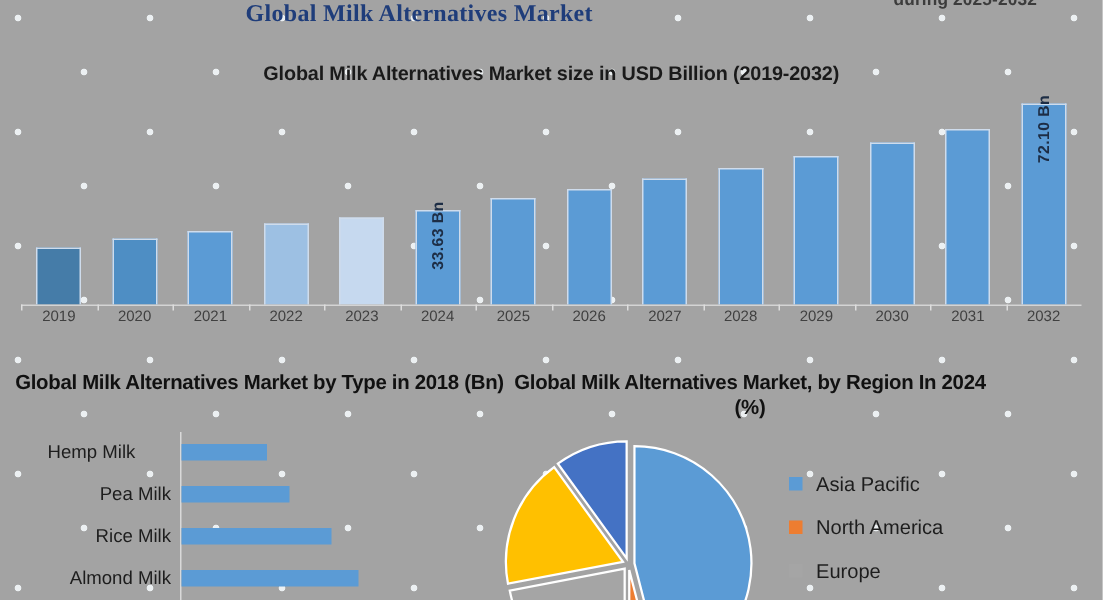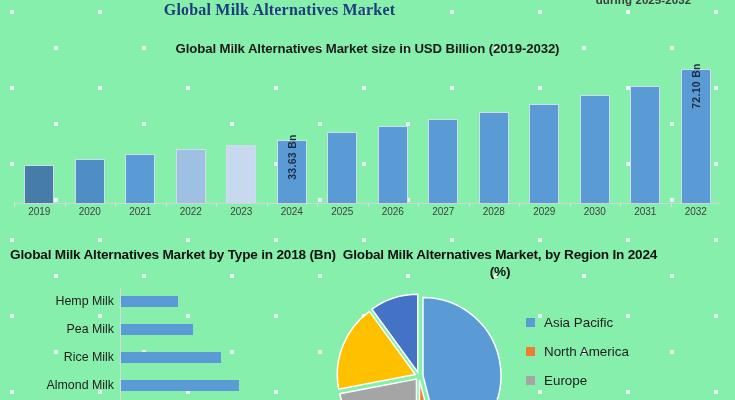--- a/index.html
+++ b/index.html
@@ -1,20 +1,20 @@
 <!DOCTYPE html>
 <html><head>
 <meta charset="utf-8">
 <style>
   html,body{margin:0;padding:0;}
   body{
     width:735px;height:400px;background:#ffffff;overflow:hidden;position:relative;
     font-family:"Liberation Sans", sans-serif;
   }
-  #root{position:absolute;inset:0;background:#86efac;}
+  #root{position:absolute;inset:0;background:#a3a3a3;}
 
   
   .watermark{
     position:absolute;inset:0;pointer-events:none;
     background-image:
       radial-gradient(circle at 12px 12px, #f4f9fb 2.2px, transparent 2.4px),
       radial-gradient(circle at 56px 48px, #f4f9fb 2.2px, transparent 2.4px);
     background-size:88px 76px, 88px 76px;
     opacity:.9;
   }
@@ -151,21 +151,21 @@
         <div class="bc-tick" style="left: 670.75px;">2032</div>
         <div class="bc-gridtick" style="left: 670.5px;"></div>
       </div>
   </div>
 
   <div id="hbar">
     <div class="hb-title">Global Milk Alternatives Market by Type in 2018 (Bn)</div>
     <div class="hb-plot">
       <div class="hb-axisline"></div>
       <div id="hb-rows">
-          <div class="hb-label" style="top: 6px;">Hemp Milk</div>
+          <div class="hb-label" style="top: 6px; text-align: center;">Hemp Milk</div>
           <div class="hb-bar" style="top: 8px; width: 57px; background: rgb(91, 155, 213);"></div>
           <div class="hb-label" style="top: 34px;">Pea Milk</div>
           <div class="hb-bar" style="top: 36px; width: 72px; background: rgb(91, 155, 213);"></div>
           <div class="hb-label" style="top: 62px;">Rice Milk</div>
           <div class="hb-bar" style="top: 64px; width: 100px; background: rgb(91, 155, 213);"></div>
           <div class="hb-label" style="top: 90px;">Almond Milk</div>
           <div class="hb-bar" style="top: 92px; width: 118px; background: rgb(91, 155, 213);"></div>
         </div>
     </div>
   </div>

